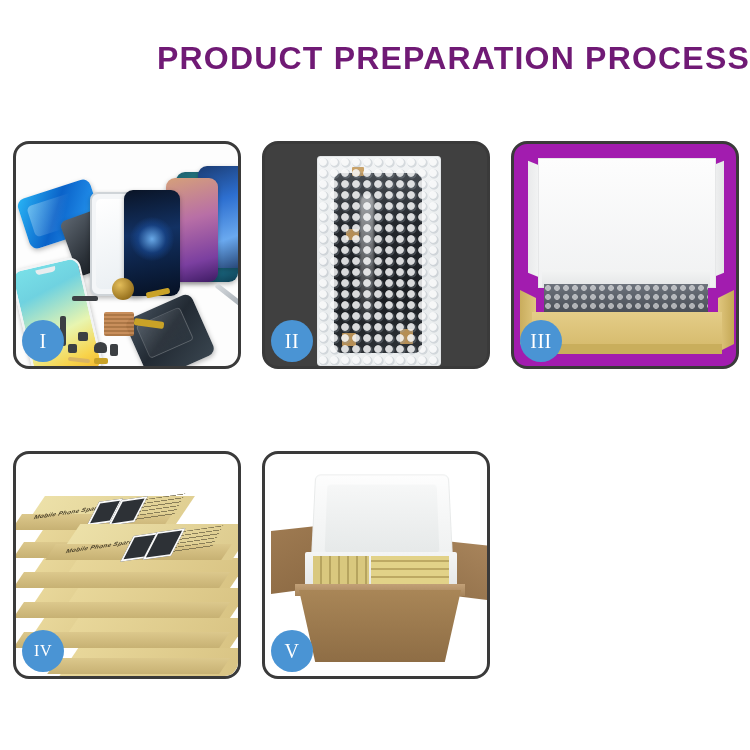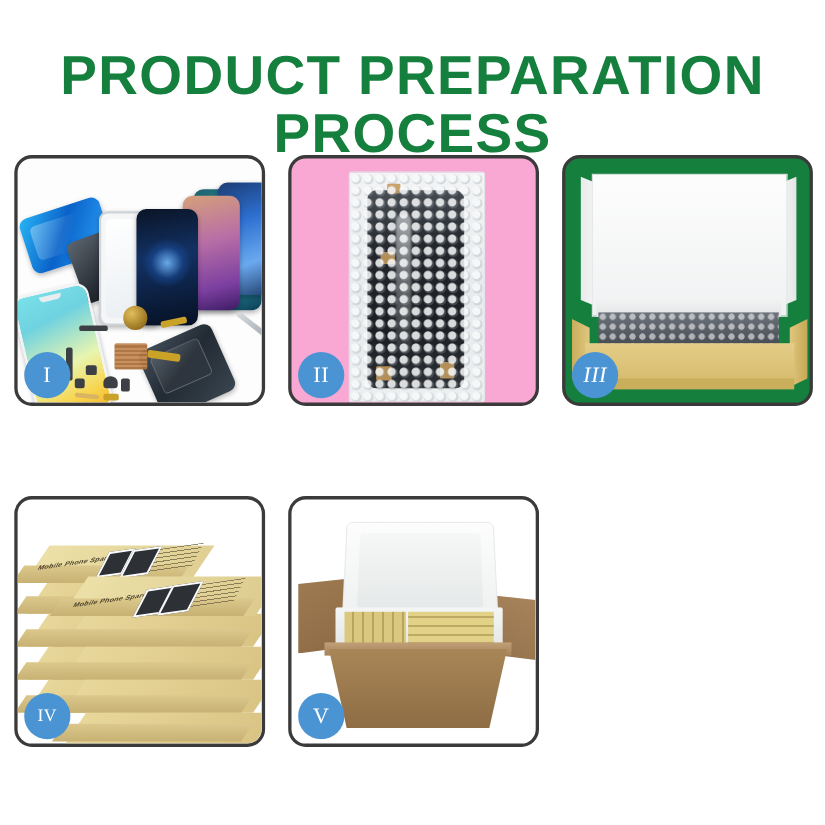--- a/index.html
+++ b/index.html
@@ -7,22 +7,22 @@
     width:750px;height:750px;background:#ffffff;overflow:hidden;
     font-family:"Liberation Sans", sans-serif;
     -webkit-font-smoothing:antialiased;
   }
   .page{position:relative;width:750px;height:750px;background:#fff;}
 
   
   .header{position:absolute;left:0;top:0;width:750px;text-align:center;}
   .title{
     margin:0;padding-top:42px;
-    font-size:50px;font-weight:700;letter-spacing:1.2px;color:#15803d;
-    font-family:"Liberation Sans", sans-serif;line-height:1.05;
+    font-size:32px;font-weight:700;letter-spacing:1.2px;color:#701a75;
+    font-family:"Liberation Sans", sans-serif;line-height:1.05;text-align:right;
   }
   .subtitle{
     margin:0;padding-top:13px;
     font-size:15.5px;font-weight:400;color:#2b2b2b;letter-spacing:.1px;
   }
 
   
   .grid{
     position:absolute;left:13px;top:141px;
     width:724px;height:538px;
@@ -126,21 +126,21 @@
     background:radial-gradient(circle at 35% 32%,#e3bd5a,#9a7420 70%,#6e5215);
   }
   .flex-cable{position:absolute;background:#d9b463;border-radius:3px;height:4px;}
   .tweezer{
     position:absolute;left:196px;top:150px;width:38px;height:5px;
     background:linear-gradient(90deg,#d6dade,#9ea6ad);
     transform:rotate(38deg);border-radius:2px;
   }
 
   
-  .p2{background:#f9a8d4;}
+  .p2{background:#404040;}
   .bubblebag{
     position:absolute;left:52px;top:12px;width:122px;height:208px;
     background:linear-gradient(180deg,#f2f4f5 0%,#e7eaec 50%,#eceff0 100%);
     border:1px solid #e2e5e7;border-radius:3px;
   }
   .bubblecore{
     position:absolute;left:16px;top:16px;width:88px;height:180px;border-radius:8px;
     background:linear-gradient(175deg,#4a4f55 0%,#23272c 30%,#1b1e22 70%,#2e3338 100%);
   }
   .bubblecore:after{
@@ -153,21 +153,21 @@
     background-image:
       radial-gradient(circle at 5px 5px, rgba(255,255,255,.80) 3.4px, rgba(255,255,255,0) 4.2px),
       radial-gradient(circle at 5px 5px, rgba(150,160,170,.30) 4.2px, rgba(255,255,255,0) 5px);
     background-size:11px 11px, 11px 11px;
     background-position:0 0, 1px 1px;
     mix-blend-mode:normal;
   }
   .tape{position:absolute;background:#c59a5a;opacity:.9;border-radius:1px;}
 
   
-  .p3{background:#15803d;font-style:italic;}
+  .p3{background:#a21caf;}
   .lid{
     position:absolute;left:24px;top:14px;width:176px;height:128px;
     background:linear-gradient(180deg,#fdfdfd,#f0f1f2);
     border:1px solid #e6e7e8;
   }
   .lid-left{
     position:absolute;left:14px;top:20px;width:16px;height:112px;
     background:linear-gradient(90deg,#e9eaeb,#f7f8f8);transform:skewY(22deg);
   }
   .lid-right{

